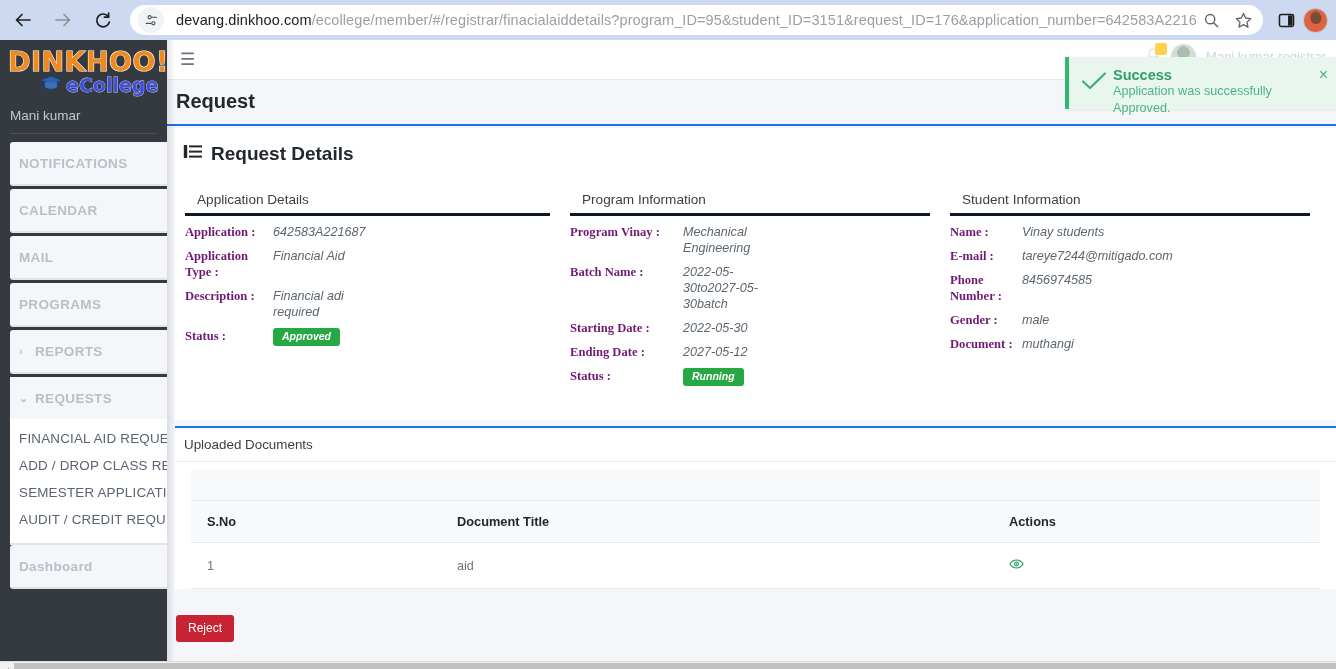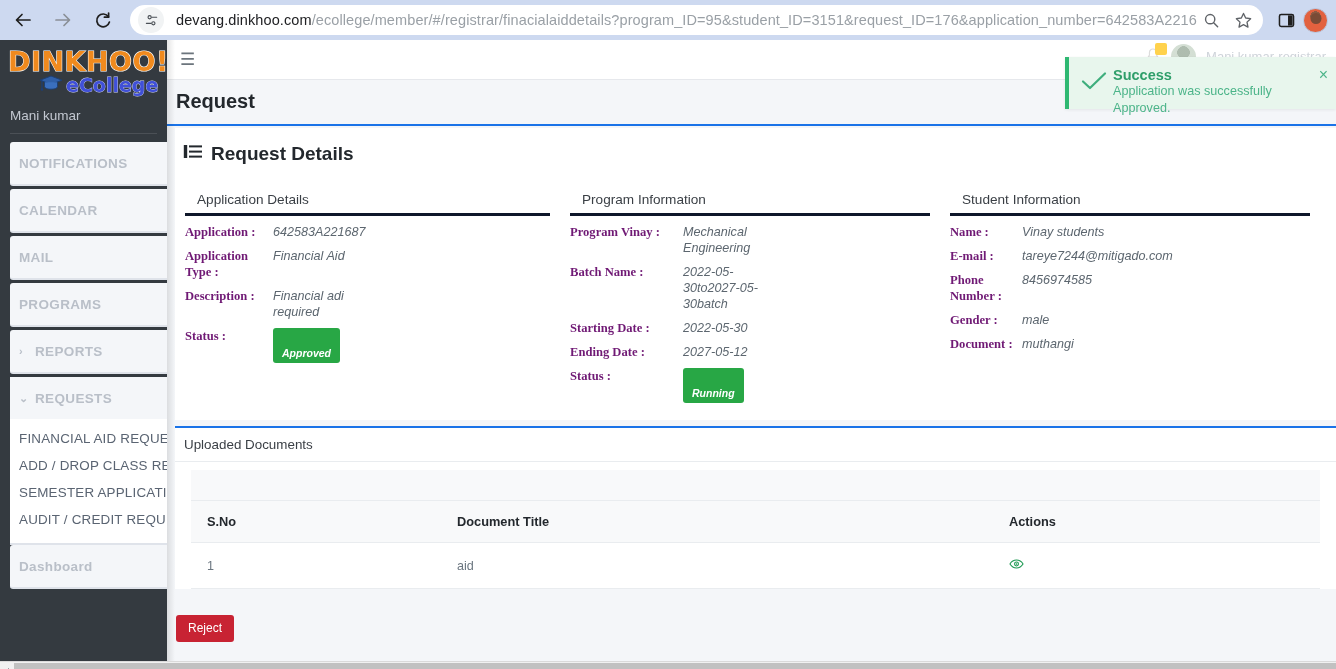--- a/index.html
+++ b/index.html
@@ -211,21 +211,21 @@
   .c1 .v { width: 86px; }
   .c2 .k { width: 113px; flex: 0 0 113px; }
   .c2 .v { width: 100px; }
   .c3 .k { width: 72px; flex: 0 0 72px; }
   .c3 .v { width: 112px; }
 
   .badge-green {
     display: inline-block;
     background: #28a745; color: #fff;
     font-size: 10.5px; font-weight: 700;
-    padding: 20px 9px 4px; border-radius: 3px;
+    padding: 3px 9px 4px; border-radius: 3px;
     line-height: 1;
   }
 
   
   .card-docs {
     position: absolute; left: 8px; top: 298px; right: 0;
     background: #fff;
     border-top: 2px solid #1a73e8;
     height: 163px;
   }

